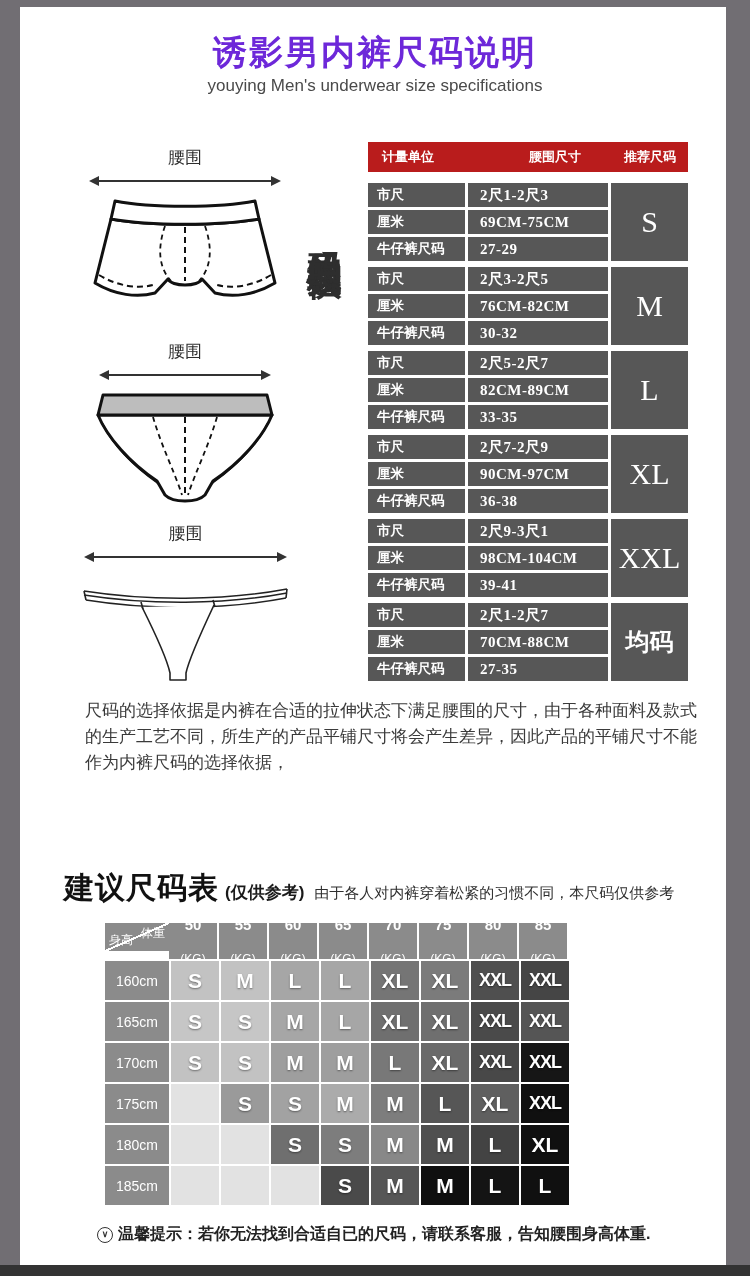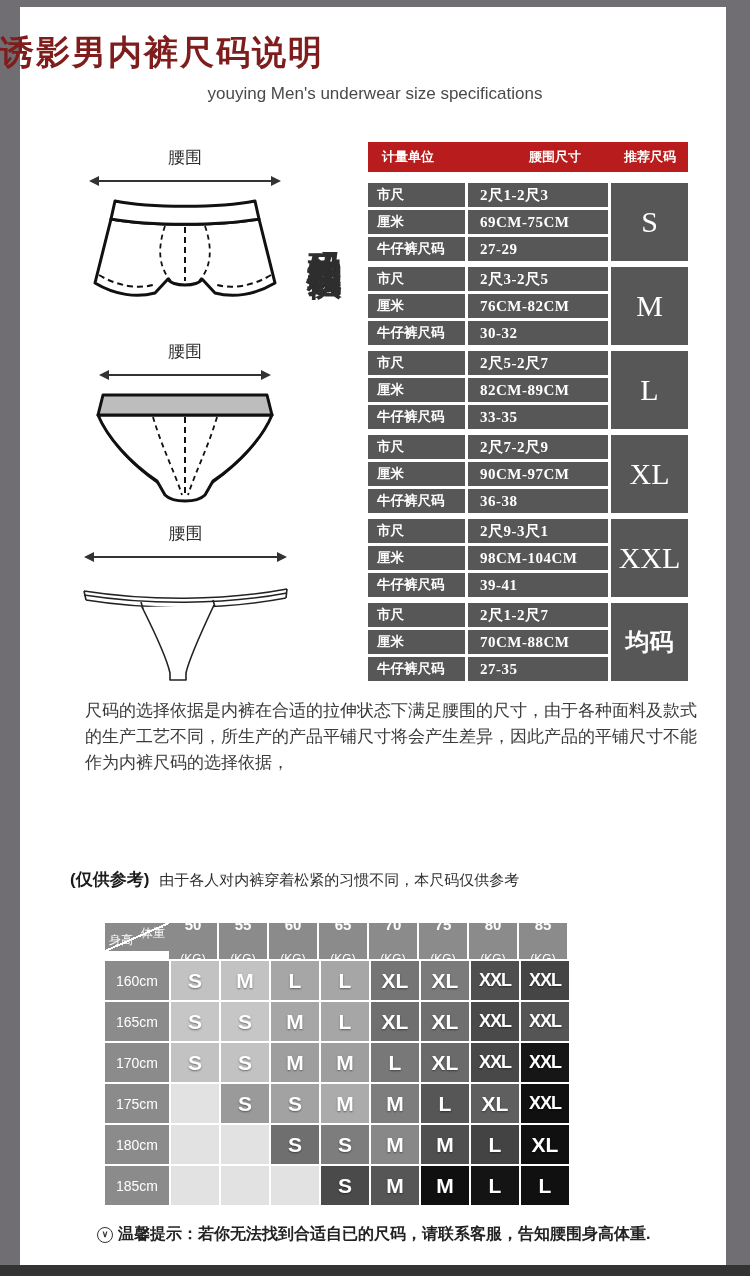--- a/index.html
+++ b/index.html
@@ -5,24 +5,24 @@
   html,body{margin:0;padding:0;background:#ffffff;}
   .page{position:relative;width:750px;height:1276px;background:#ffffff;overflow:hidden;
         font-family:"Liberation Sans",sans-serif;}
   
   .bar-left{position:absolute;left:0;top:0;width:20px;height:1265px;background:#716e73;}
   .bar-right{position:absolute;left:726px;top:0;width:24px;height:1265px;background:#716e73;}
   .bar-top{position:absolute;left:0;top:0;width:750px;height:7px;background:#716e73;}
   .bar-bottom{position:absolute;left:0;top:1265px;width:750px;height:11px;background:#333333;}
 
   
-  .title{position:absolute;left:0;top:30px;width:750px;text-align:left;
-         font-size:34px;font-weight:600;color:#7f1d1d;letter-spacing:2px;}
+  .title{position:absolute;left:0;top:30px;width:750px;text-align:center;
+         font-size:34px;font-weight:600;color:#6d28d9;letter-spacing:2px;}
   .subtitle{position:absolute;left:0;top:76px;width:750px;text-align:center;
-         font-size:17px;color:#4a4a4a;margin-top:8px;}
+         font-size:17px;color:#4a4a4a;}
 
   
   .diagram{position:absolute;}
   .waist-label{text-align:center;font-size:17px;color:#2f2f2f;margin-bottom:2px;}
   .diagram svg{display:block;}
 
   
   .vslogan{position:absolute;left:301px;top:238px;height:270px;
            writing-mode:vertical-rl;text-orientation:upright;
            font-family:"Liberation Serif",serif;font-weight:bold;
@@ -241,20 +241,21 @@
             <div class="cell val">27-35</div>
           </div>
           <div class="size-cell cn">均码</div>
         </div>
       </div>
   </div>
 
   <div class="note">尺码的选择依据是内裤在合适的拉伸状态下满足腰围的尺寸，由于各种面料及款式的生产工艺不同，所生产的产品平铺尺寸将会产生差异，因此产品的平铺尺寸不能作为内裤尺码的选择依据，</div>
 
   <div class="sg-head">
+    <span class="sg-title">建议尺码表</span>
     <span class="sg-note">(仅供参考)</span>
     <span class="sg-desc">由于各人对内裤穿着松紧的习惯不同，本尺码仅供参考</span>
   </div>
 
   <div class="grid">
     <div class="grow">
       <div class="corner">
         <span class="ct">体重</span>
         <span class="cb">身高</span>
       </div>

